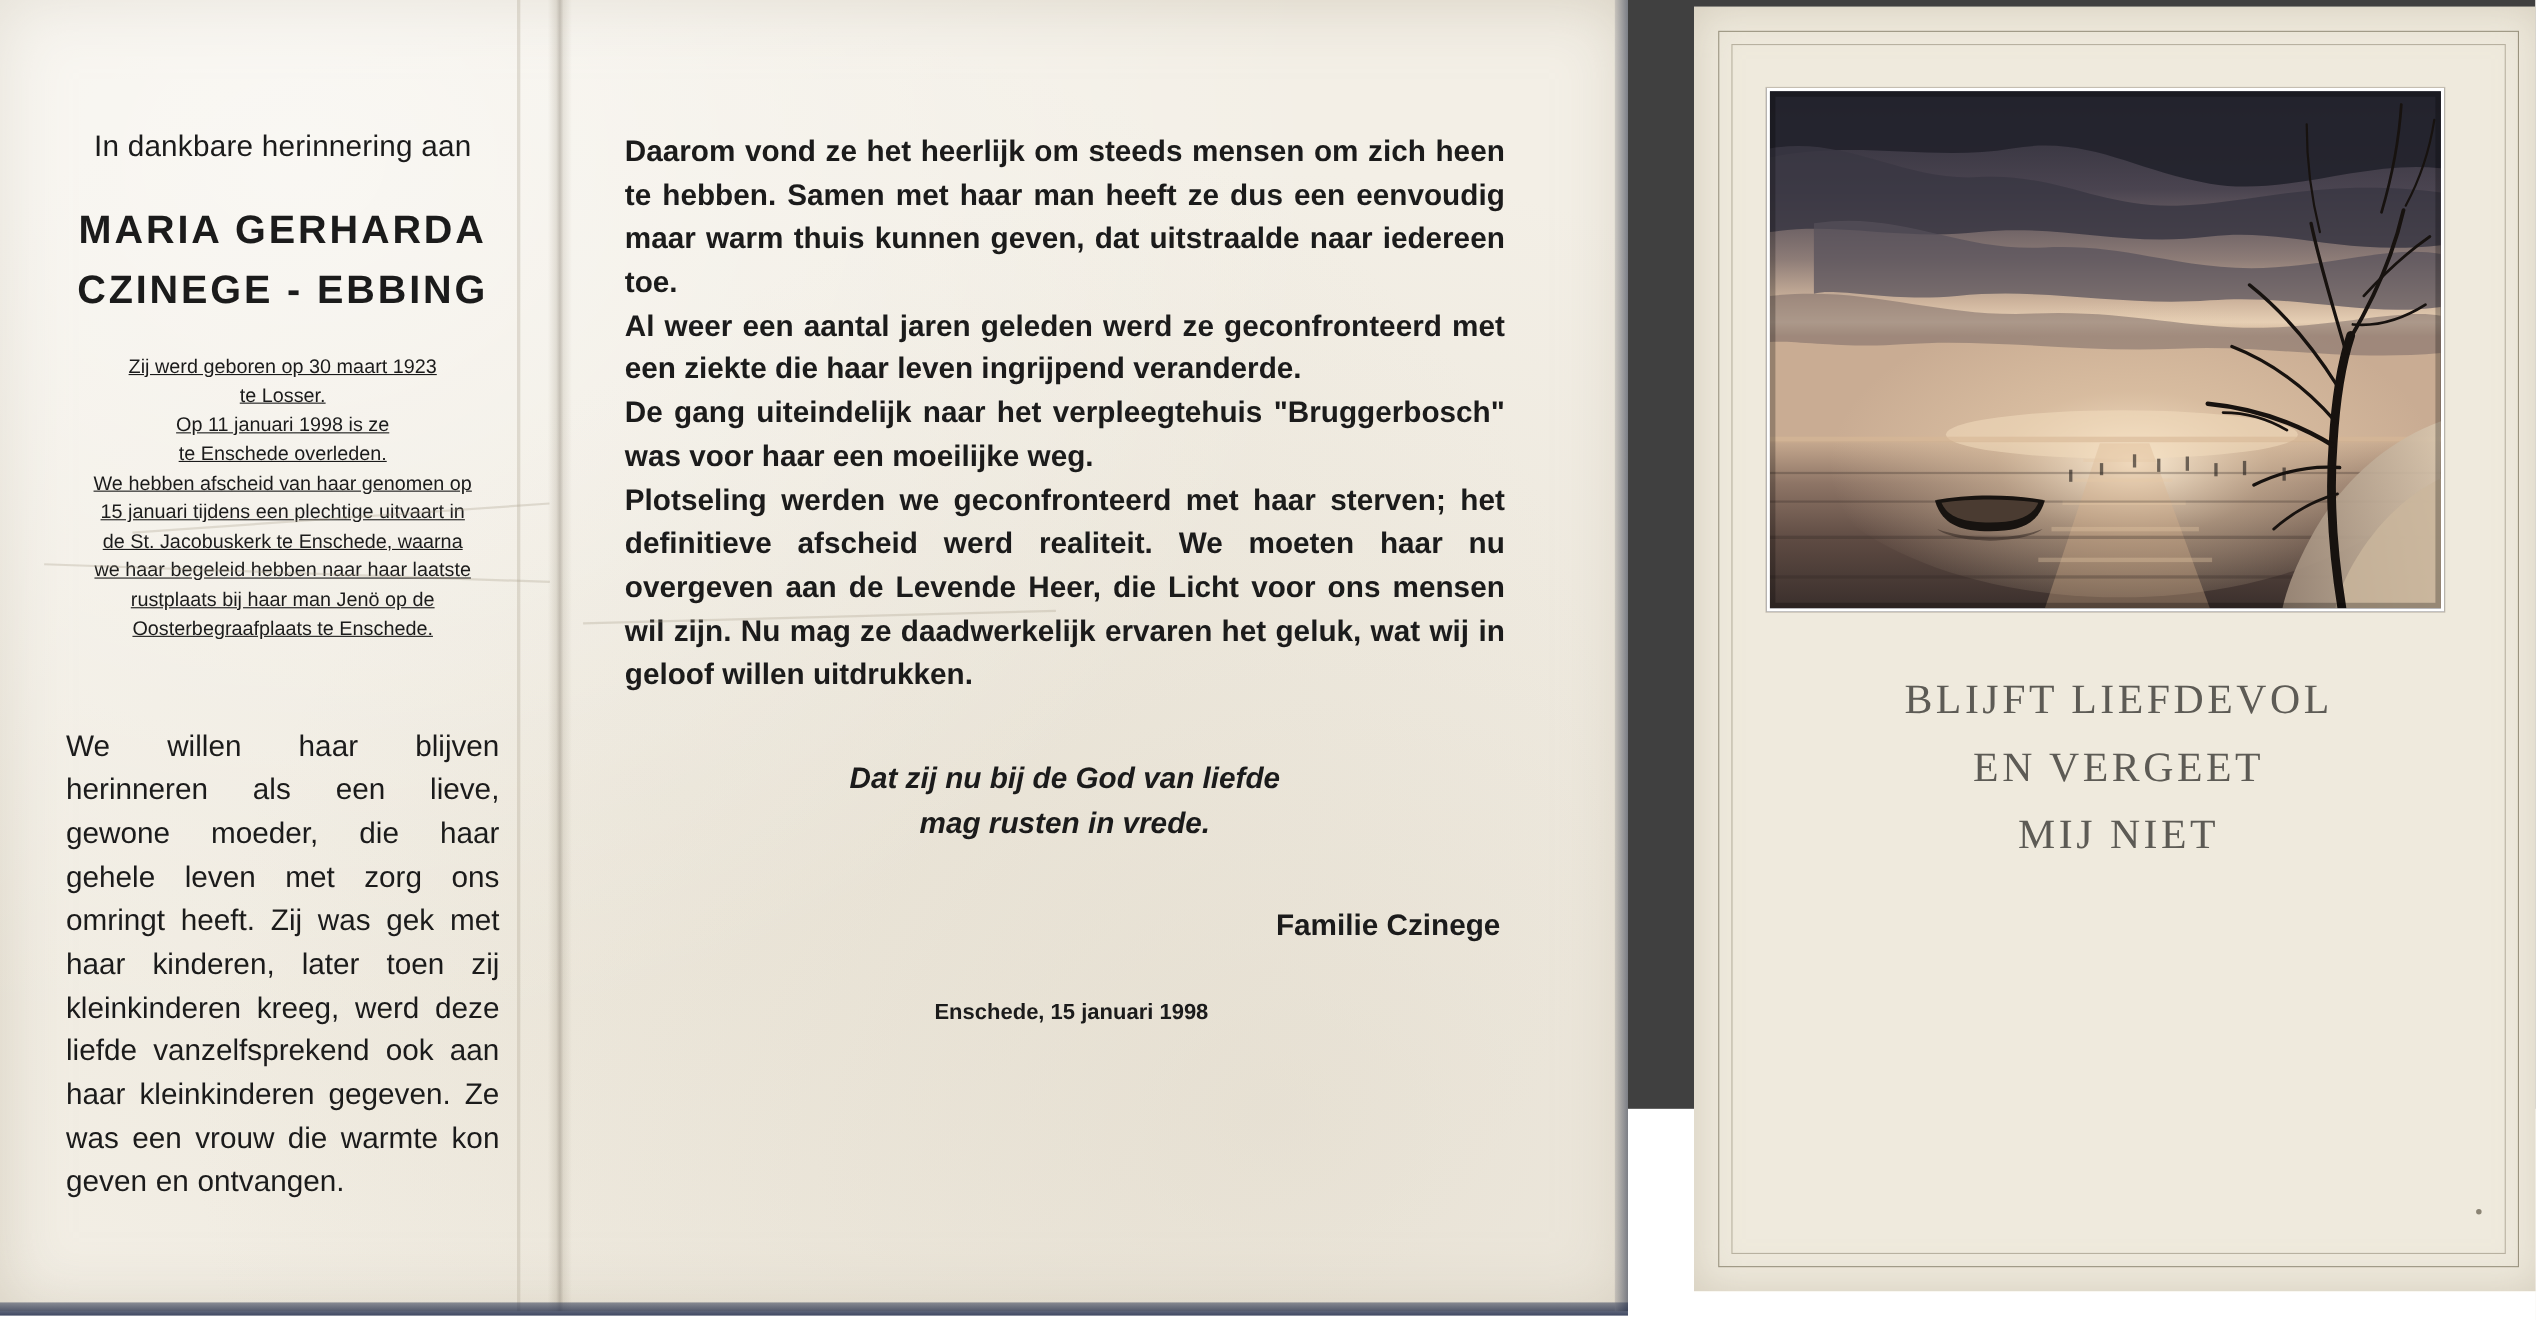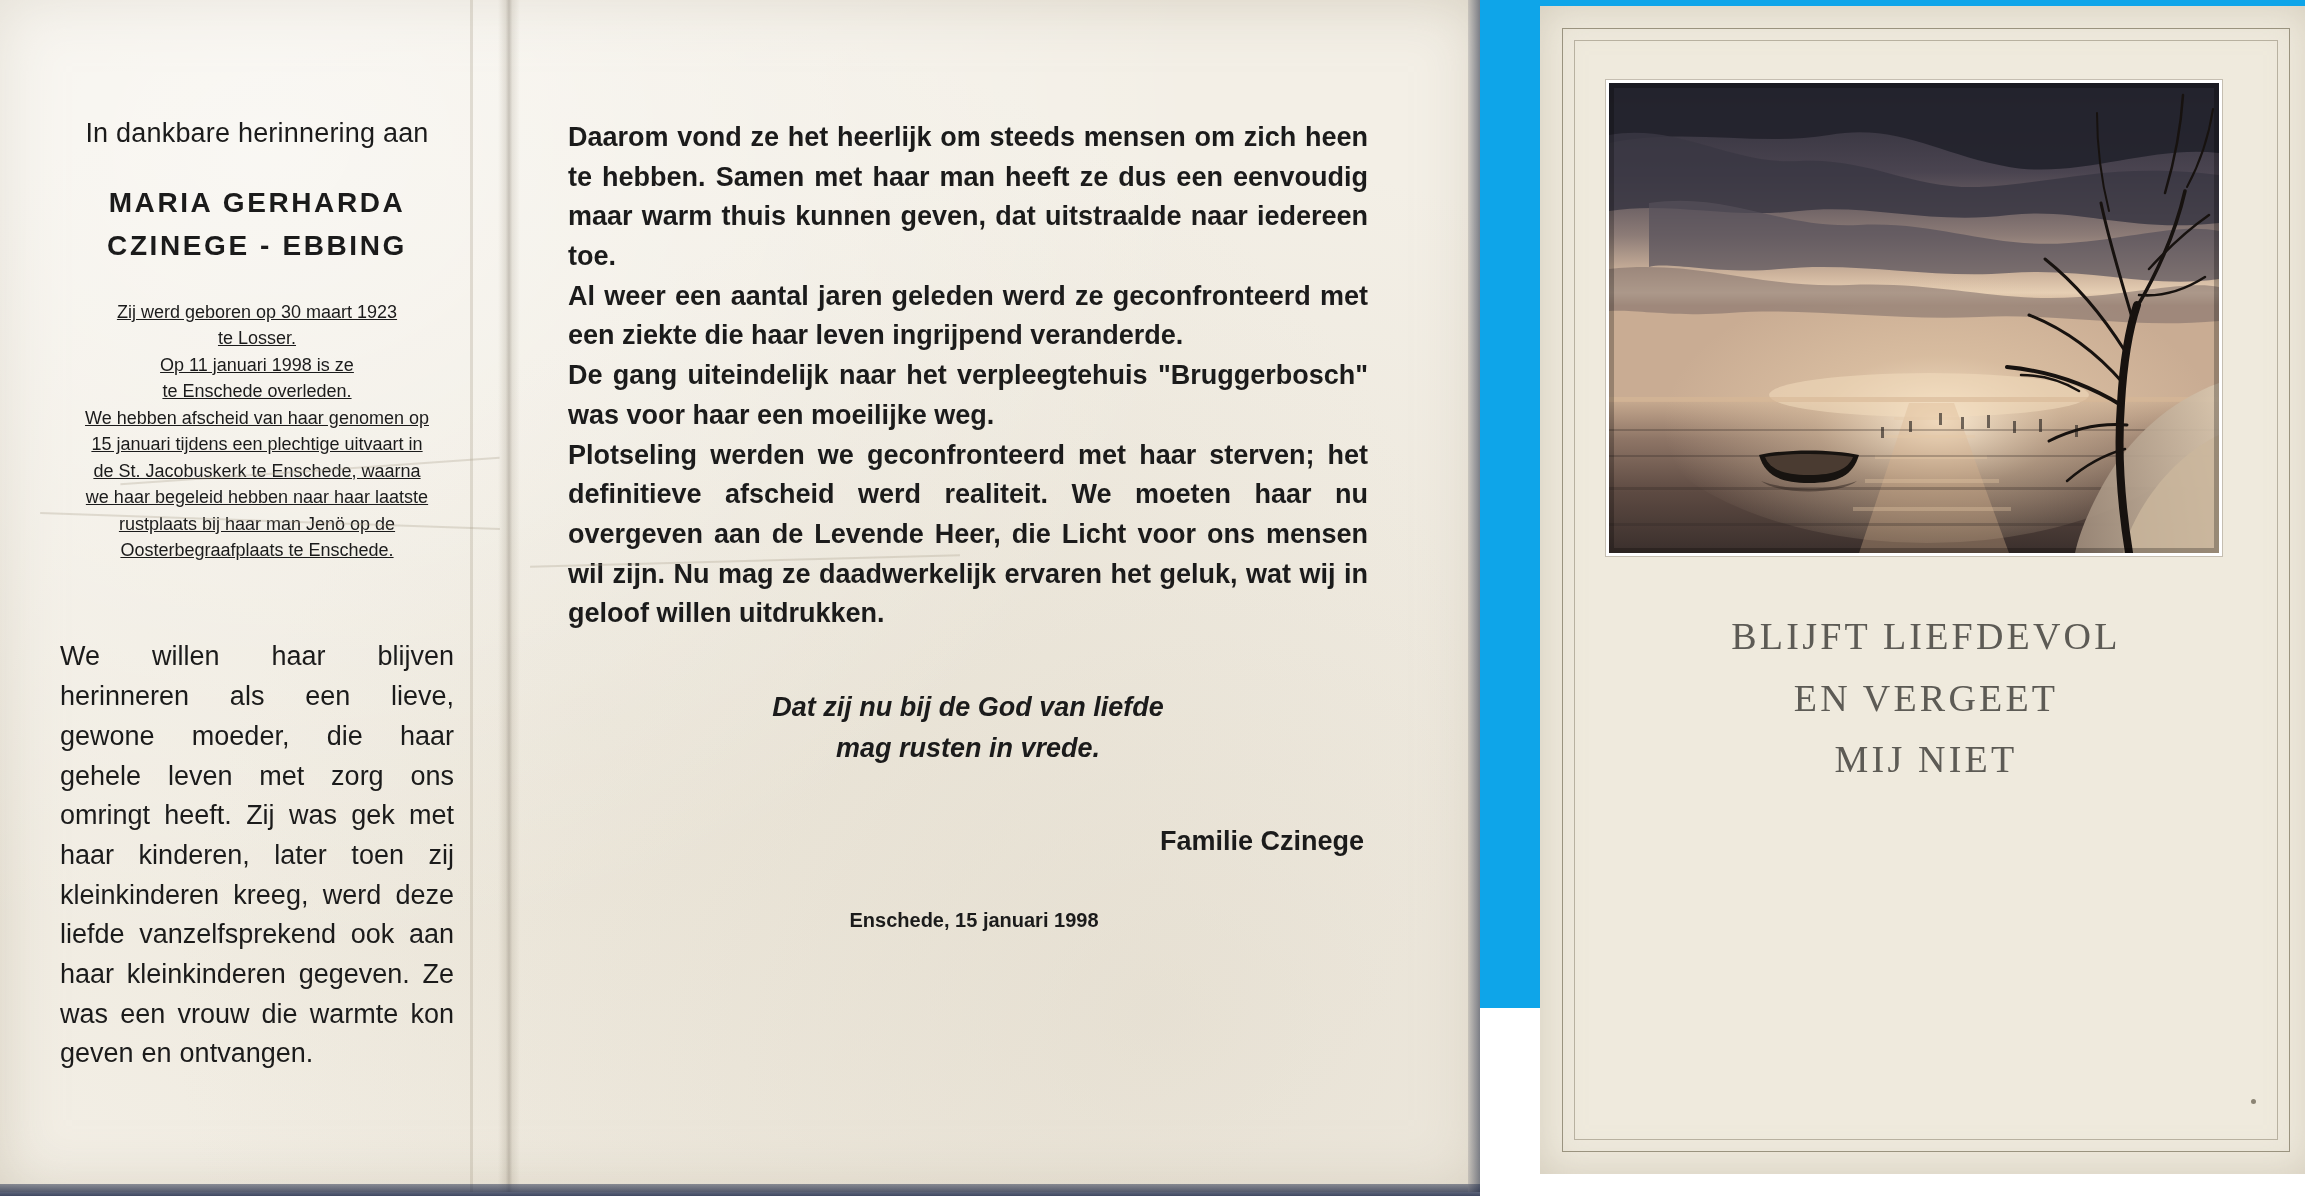--- a/index.html
+++ b/index.html
@@ -10,21 +10,21 @@
   body {
     width: 2305px;
     height: 1200px;
     font-family: "Liberation Sans", sans-serif;
     overflow: hidden;
   }
   .scene {
     position: relative;
     width: 2305px;
     height: 1008px;
-    background: #0ea5e9;
+    background: #404040;
   }
 
   
   .card-inner {
     position: absolute;
     left: 0px;
     top: 0px;
     width: 1480px;
     height: 1192px;
     background: #f3efe6;
@@ -95,21 +95,21 @@
   .pr-inner { padding: 118px 100px 0 48px; font-weight: bold; }
 
   .t-center { text-align: center; }
 
   .hdr-line {
     font-size: 27px;
     letter-spacing: 0.2px;
     margin: 0 0 36px 0;
   }
   .name {
-    font-size: 28px;
+    font-size: 36px;
     font-weight: bold;
     letter-spacing: 2.6px;
     line-height: 1.32;
     margin: 0 0 34px 0;
   }
   .bio {
     font-size: 18px;
     line-height: 1.47;
     margin: 10px;
     text-decoration: underline;

